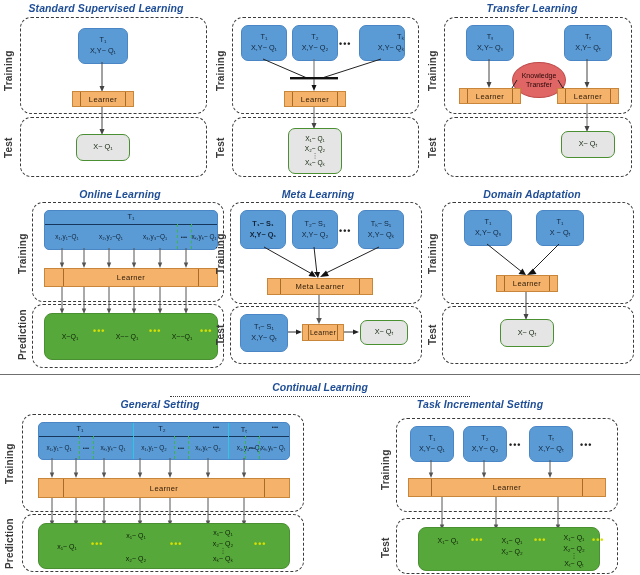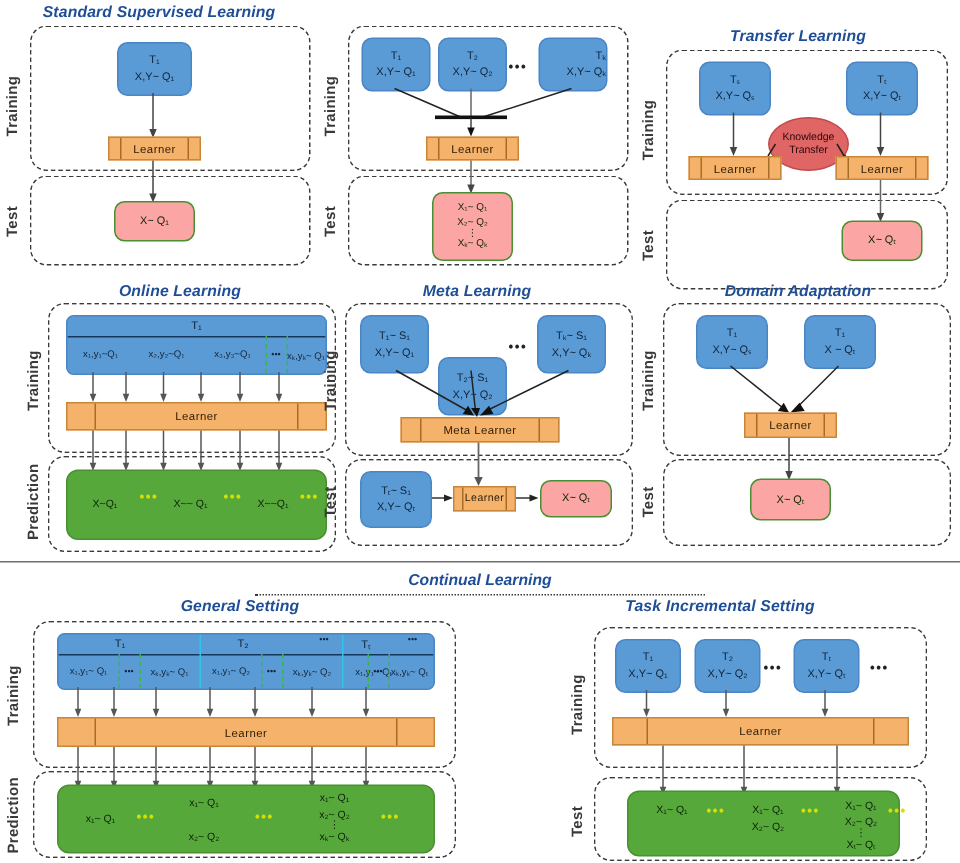--- a/index.html
+++ b/index.html
@@ -3,21 +3,21 @@
 <meta charset="utf-8">
 <style>
   html,body{margin:0;padding:0;background:#ffffff;}
   body{width:640px;height:575px;font-family:"Liberation Sans",sans-serif;position:relative;overflow:hidden;color:#000;}
   .panel{position:absolute;}
   .ptitle{position:absolute;width:100%;text-align:center;font-style:italic;font-weight:bold;color:#1f4e96;font-size:10.5px;letter-spacing:.1px;}
   .dbox{position:absolute;border:1.3px dashed #3a3a3a;border-radius:11px;}
   .sidelabel{position:absolute;font-size:10px;font-weight:bold;color:#3a3a3a;writing-mode:vertical-rl;transform:rotate(180deg);text-align:center;letter-spacing:.2px;}
   .task{position:absolute;background:#5b9bd5;border:1px solid #4a86c5;border-radius:7px;color:#10243a;
         display:flex;flex-direction:column;align-items:center;justify-content:center;font-size:7.3px;line-height:1.45;text-align:center;}
-  .green{position:absolute;background:#fca5a5;border:1px solid #4a8f32;border-radius:7px;color:#10240a;
+  .green{position:absolute;background:#e5e5e5;border:1px solid #4a8f32;border-radius:7px;color:#10240a;
         display:flex;flex-direction:column;align-items:center;justify-content:center;font-size:7.3px;line-height:1.5;text-align:center;}
   .learner{position:absolute;background:#f5b26b;border:1px solid #c8863a;color:#2b1a06;
         display:flex;align-items:center;justify-content:center;font-size:7.6px;letter-spacing:.3px;}
   .learner .seg{position:absolute;top:0;bottom:0;width:1px;background:#a86c28;}
   .ellipse{position:absolute;background:#e06666;border:1px solid #bf4b4b;border-radius:50%;
         display:flex;flex-direction:column;align-items:center;justify-content:center;font-size:7px;line-height:1.35;color:#2a0707;text-align:center;}
   svg.lines{position:absolute;left:0;top:0;overflow:visible;pointer-events:none;}
   .hr{position:absolute;background:#6f6f6f;height:1.4px;}
   .dots{position:absolute;font-size:9px;font-weight:bold;color:#222;letter-spacing:1px;}
   .seqbar{position:absolute;background:#5b9bd5;border:1px solid #4a86c5;border-radius:5px;overflow:hidden;}
@@ -97,21 +97,21 @@
     <span>Learner</span>
   </div>
   <div class="green" style="left:76px;top:128px;width:52px;height:44px;font-size:6.6px;">
     <span>X₁~ Q₁</span>
     <span>X₂~ Q₂</span>
     <span style="line-height:.6;">⋮</span>
     <span>Xₖ~ Qₖ</span>
   </div>
 </div>
 
-<div class="panel" style="left:424px;top:16px;width:216px;height:182px;">
+<div class="panel" style="left:424px;top:0;width:216px;height:182px;">
   <div class="ptitle" style="top:2px;">Transfer Learning</div>
   <div class="sidelabel" style="left:3px;top:28px;height:85px;">Training</div>
   <div class="sidelabel" style="left:3px;top:128px;height:40px;">Test</div>
   <div class="dbox" style="left:20px;top:17px;width:186px;height:95px;"></div>
   <div class="dbox" style="left:20px;top:117px;width:186px;height:58px;"></div>
 
   <div class="task" style="left:42px;top:25px;width:46px;height:34px;">
     <span>Tₛ</span>
     <span>X,Y~ Qₛ</span>
   </div>
@@ -219,25 +219,25 @@
   <div class="ydotsY" style="left:186px;top:144px;">•••</div>
 </div>
 
 <div class="panel" style="left:212px;top:182px;width:212px;height:188px;">
   <div class="ptitle" style="top:6px;">Meta Learning</div>
   <div class="sidelabel" style="left:3px;top:26px;height:92px;">Training</div>
   <div class="sidelabel" style="left:3px;top:128px;height:50px;">Test</div>
   <div class="dbox" style="left:18px;top:20px;width:190px;height:100px;"></div>
   <div class="dbox" style="left:18px;top:124px;width:190px;height:56px;"></div>
 
-  <div class="task" style="left:28px;top:28px;width:44px;height:37px;">
+  <div class="task" style="left:28px;top:28px;width:44px;height:37px;font-weight:bold;">
     <span>T₁~ S₁</span>
     <span>X,Y~ Q₁</span>
   </div>
-  <div class="task" style="left:80px;top:28px;width:44px;height:37px;margin-top:28px;">
+  <div class="task" style="left:80px;top:28px;width:44px;height:37px;">
     <span>T₂~ S₁</span>
     <span>X,Y~ Q₂</span>
   </div>
   <div class="dots" style="left:127px;top:44px;">•••</div>
   <div class="task" style="left:146px;top:28px;width:44px;height:37px;">
     <span>Tₖ~ S₁</span>
     <span>X,Y~ Qₖ</span>
   </div>
 
   <svg class="lines" width="212" height="188">

